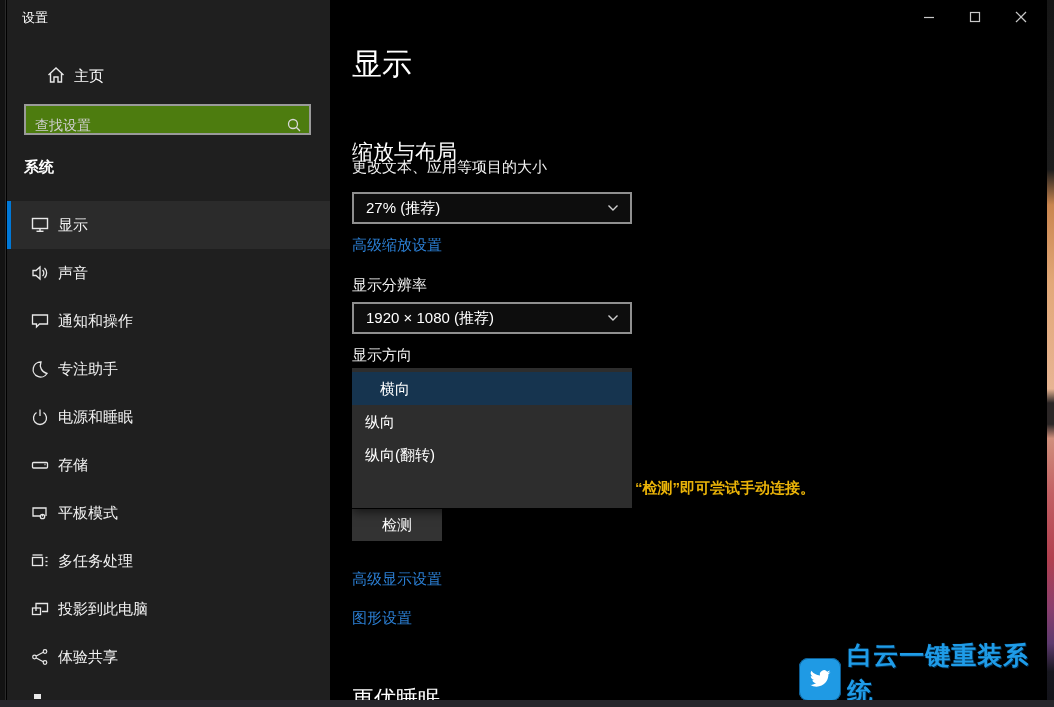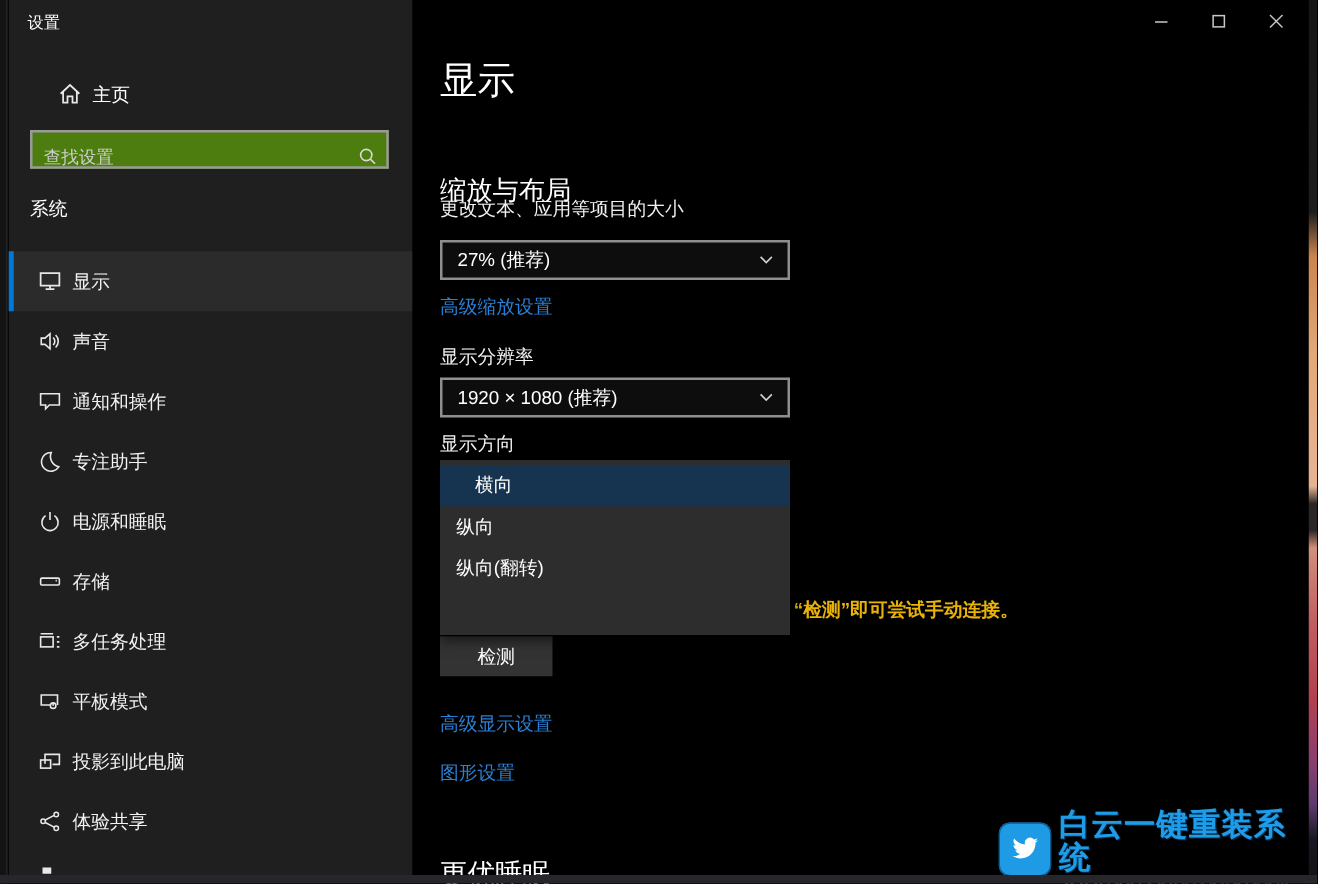--- a/index.html
+++ b/index.html
@@ -20,21 +20,21 @@
   
   #sidebar { position:absolute; left:7px; top:0; width:323px; height:700px; background:#1f1f1f; }
   .app-title { position:absolute; left:15px; top:9px; font-size:13px; color:#fff; }
   .home-row { position:absolute; left:16px; top:58px; width:323px; height:36px; cursor:default; }
   .home-row .ic { position:absolute; left:23px; top:7px; }
   .home-row .lbl { position:absolute; left:51px; top:9px; font-size:15px; }
   .searchbox { position:absolute; left:17px; top:104px; width:287px; height:31px; background:#4d7c0f; border:2px solid #9a9a9a; display:flex; align-items:flex-end; }
   .searchbox input { flex:1; background:transparent; border:none; outline:none; color:#ccc; font-size:14px; padding-left:9px; font-family:inherit; }
   .searchbox input::placeholder { color:#cfcfcf; opacity:1; }
   .searchbox .mag { width:30px; display:flex; justify-content:center; }
-  .side-section { position:absolute; left:17px; top:158px; font-size:15px; font-weight:normal; }
+  .side-section { position:absolute; left:17px; top:158px; font-size:15px; font-weight:bold; }
   .nav { position:absolute; left:0; top:201px; width:323px; }
   .nav-item { position:relative; height:48px; width:323px; cursor:default; }
   .nav-item .ic { position:absolute; left:23px; top:14px; }
   .nav-item .lbl { position:absolute; left:51px; top:15px; font-size:15px; color:#f2f2f2; }
   .nav-item.selected { background:#2b2b2b; }
   .nav-item.selected .accent { position:absolute; left:0; top:0; width:4px; height:48px; background:#0078d7; }
   .partial-icon { position:absolute; left:27px; top:694px; width:7px; height:5px; background:#e8e8e8; }
 
   
   #main { position:absolute; left:330px; top:0; width:717px; height:700px; background:#000; }
@@ -51,21 +51,21 @@
   .dd-item { height:33px; line-height:33px; padding-left:13px; font-size:15px; color:#fff; }
   .dd-item.selected { background:#16344f;padding-left:28px; }
   .partial-text { position:absolute; left:305px; top:479px; font-size:15px; color:#eab308; white-space:nowrap;font-weight:bold; }
   .detect-btn { position:absolute; left:22px; top:509px; width:90px; height:32px; background:#333333; color:#fff; font-size:15px; display:flex; align-items:center; justify-content:center; }
   .partial-heading { position:absolute; left:22px; top:684px; font-size:22px; font-weight:400; }
 
   
   #watermark { position:absolute; left:799px; top:657px; height:44px; display:flex; align-items:center; z-index:30; }
   .wm-badge { width:44px; height:43px; background:#1f9ae4; border-radius:9px; display:flex; align-items:center; justify-content:center; box-shadow:0 0 0 1px #0c5d93 inset; }
   .wm-text { margin-left:6px; display:flex; flex-direction:column; }
-  .wm-title { font-size:25px; font-weight:bold; color:#1f9ce8; letter-spacing:1px; line-height:26px; text-shadow:0 0 1px #0a4a77, 1px 1px 0 #062e4d; }
+  .wm-title { font-size:25px; font-weight:bold; color:#1f9ce8; letter-spacing:1px; line-height:36px; text-shadow:0 0 1px #0a4a77, 1px 1px 0 #062e4d; }
   .wm-url { font-size:11px; font-weight:bold; color:#1f9ce8; letter-spacing:3px; line-height:13px; padding-left:4px; }
 
   
   #taskbar { position:absolute; left:0; top:700px; width:1054px; height:7px; background:#26262b; z-index:40; }
 
   svg { display:block; }
 </style>
 </head>
 <body>
 
@@ -150,38 +150,38 @@
             <svg width="20" height="20" viewBox="0 0 20 20">
                 <rect x="2.5" y="7.5" width="15" height="5.5" rx="1" fill="none" stroke="#e8e8e8" stroke-width="1.3"></rect>
                 <line x1="14.5" y1="9.5" x2="15.5" y2="9.5" stroke="#e8e8e8" stroke-width="1.3"></line>
               </svg>
           </span>
           <span class="lbl">存储</span>
         </div>
         <div class="nav-item">
           <span class="ic">
             <svg width="20" height="20" viewBox="0 0 20 20">
+                <path d="M16 13 V5 H3 V13 H10" fill="none" stroke="#e8e8e8" stroke-width="1.3"></path>
+                <circle cx="12.5" cy="13.5" r="2.2" fill="none" stroke="#e8e8e8" stroke-width="1.3"></circle>
+                <line x1="12.5" y1="11.3" x2="12.5" y2="13.5" stroke="#e8e8e8" stroke-width="1.3"></line>
+              </svg>
+          </span>
+          <span class="lbl">平板模式</span>
+        </div>
+        <div class="nav-item">
+          <span class="ic">
+            <svg width="20" height="20" viewBox="0 0 20 20">
                 <rect x="2.5" y="6.5" width="10" height="8" fill="none" stroke="#e8e8e8" stroke-width="1.3"></rect>
                 <line x1="2.5" y1="4" x2="12.5" y2="4" stroke="#e8e8e8" stroke-width="1.3"></line>
                 <line x1="15.5" y1="6.5" x2="17.5" y2="6.5" stroke="#e8e8e8" stroke-width="1.3"></line>
                 <line x1="15.5" y1="10.5" x2="17.5" y2="10.5" stroke="#e8e8e8" stroke-width="1.3"></line>
                 <line x1="15.5" y1="14.5" x2="17.5" y2="14.5" stroke="#e8e8e8" stroke-width="1.3"></line>
               </svg>
           </span>
           <span class="lbl">多任务处理</span>
-        </div>
-        <div class="nav-item">
-          <span class="ic">
-            <svg width="20" height="20" viewBox="0 0 20 20">
-                <path d="M16 13 V5 H3 V13 H10" fill="none" stroke="#e8e8e8" stroke-width="1.3"></path>
-                <circle cx="12.5" cy="13.5" r="2.2" fill="none" stroke="#e8e8e8" stroke-width="1.3"></circle>
-                <line x1="12.5" y1="11.3" x2="12.5" y2="13.5" stroke="#e8e8e8" stroke-width="1.3"></line>
-              </svg>
-          </span>
-          <span class="lbl">平板模式</span>
         </div>
         <div class="nav-item">
           <span class="ic">
             <svg width="20" height="20" viewBox="0 0 20 20">
                 <path d="M6 12 V4.5 H17.5 V12.5 H12" fill="none" stroke="#e8e8e8" stroke-width="1.3"></path>
                 <rect x="2.5" y="9" width="8" height="6.5" fill="none" stroke="#e8e8e8" stroke-width="1.3"></rect>
               </svg>
           </span>
           <span class="lbl">投影到此电脑</span>
         </div>

